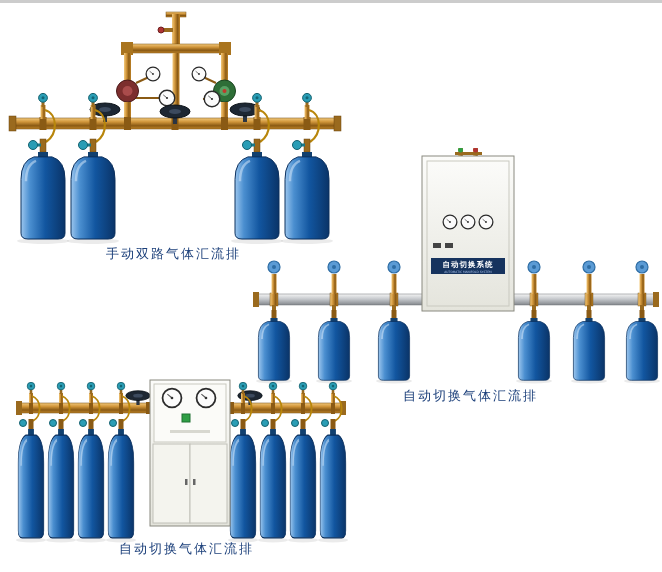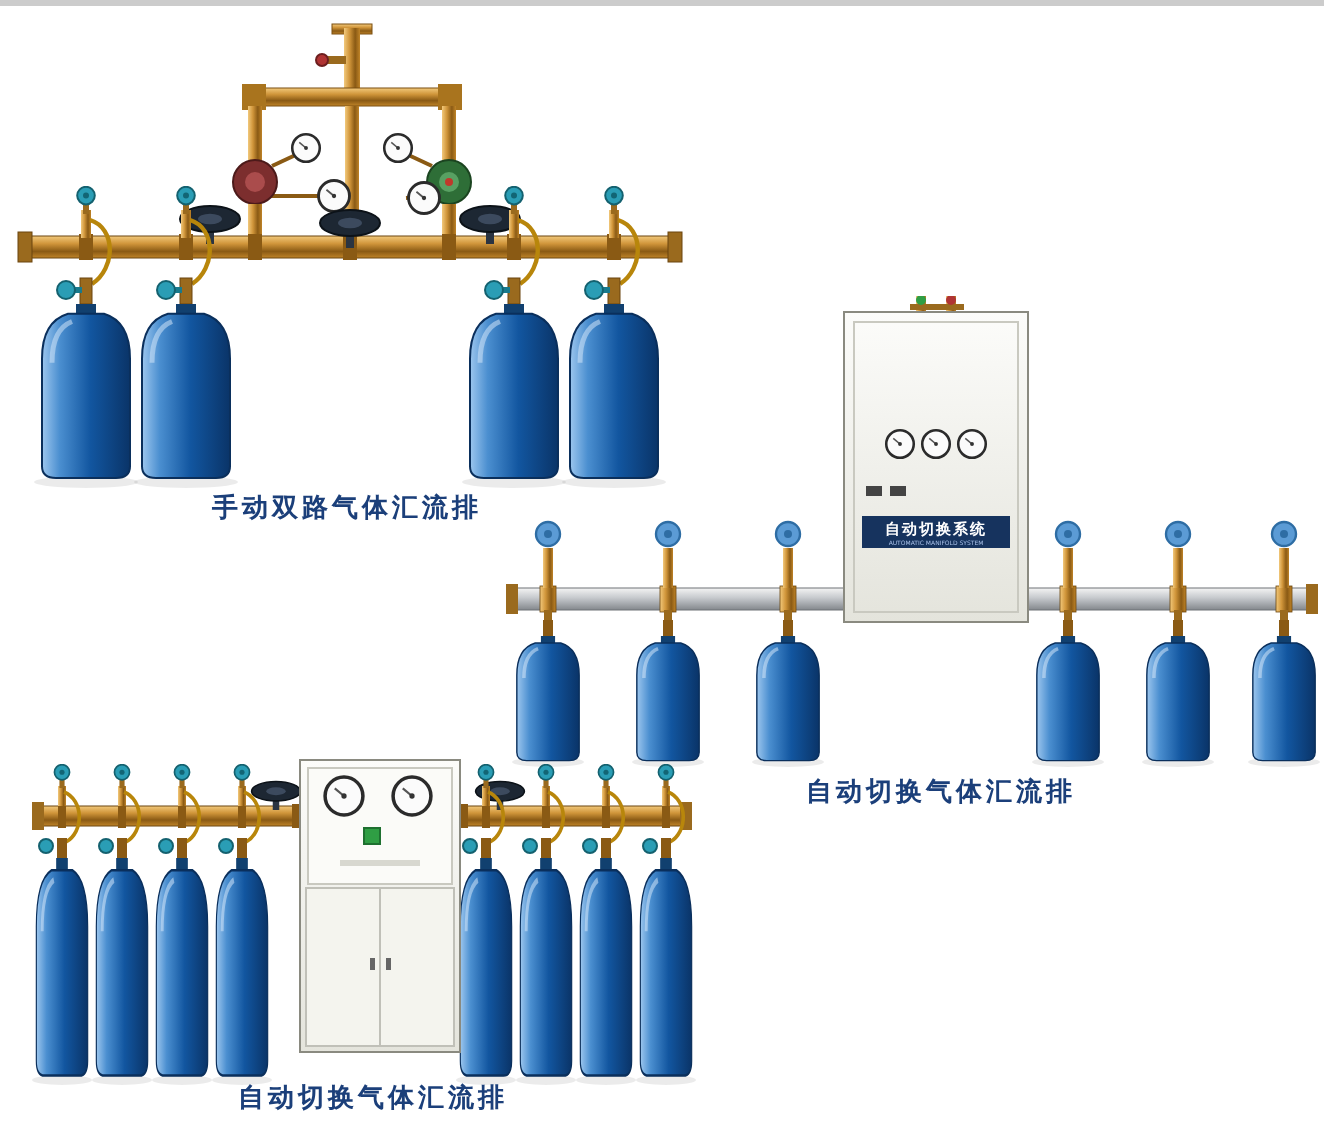--- a/index.html
+++ b/index.html
@@ -3,21 +3,21 @@
 <meta charset="utf-8">
 <style>
   * { margin:0; padding:0; box-sizing:border-box; }
   html,body { background:#ffffff; }
   body { font-family:"DejaVu Sans","Liberation Sans",sans-serif; }
   .stage { position:relative; width:662px; height:572px; background:#ffffff; overflow:hidden; }
   .illus { position:absolute; }
   .caption {
     position:absolute;
     font-size:13px;
-    font-weight:bold;
+    font-weight:normal;
     color:#1b3f7a;
     letter-spacing:2px;
     white-space:nowrap;
   }
   .bottom-rule {
     position:absolute;
     left:0; top:564; width:662px; height:3px;
     background:#cccccc;
   }
   svg text { font-family:"DejaVu Sans","Liberation Sans",sans-serif; }

